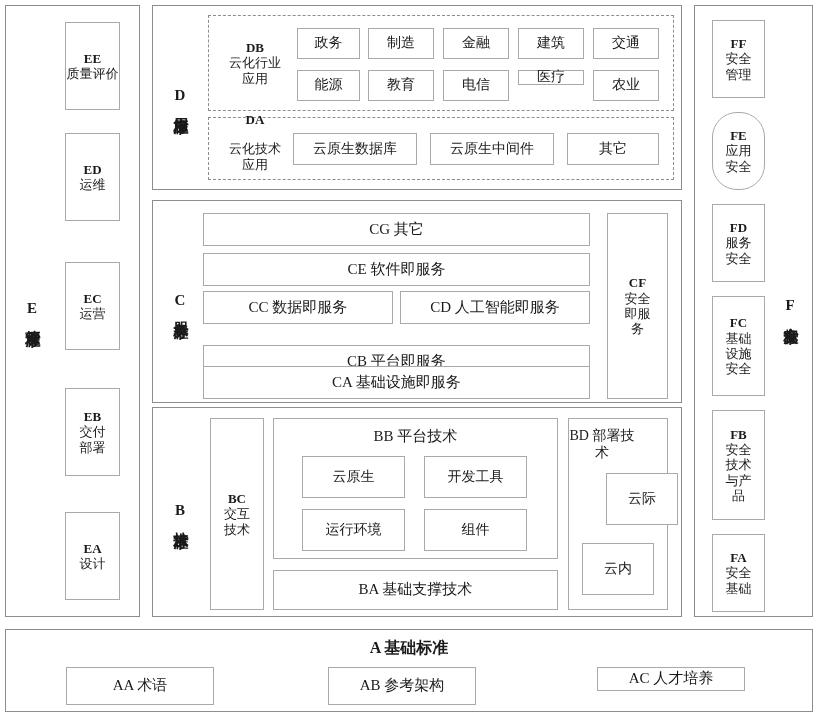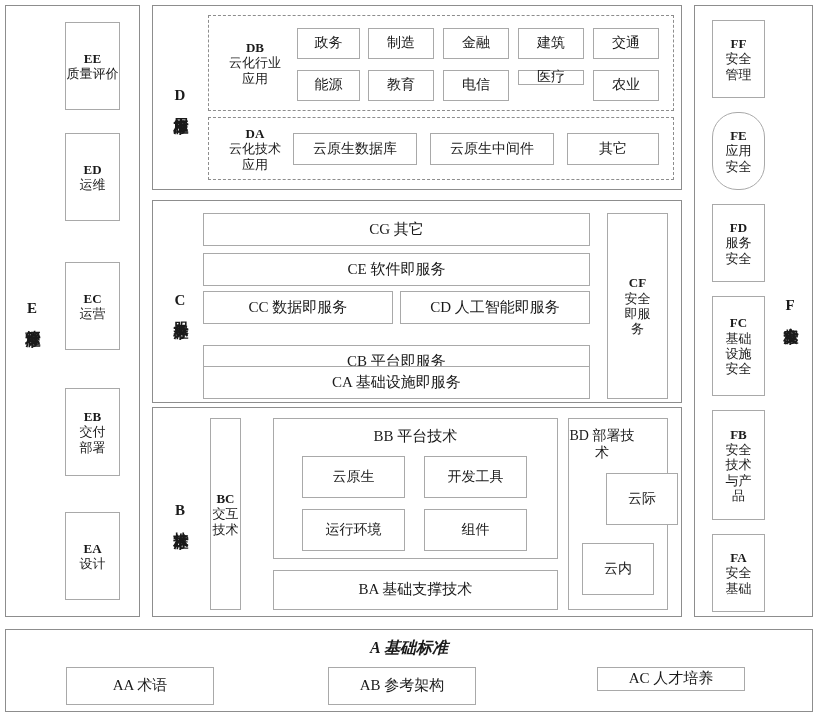--- a/index.html
+++ b/index.html
@@ -165,21 +165,21 @@
   <div class="bx f14" style="left:297px;top:70px;width:63px;height:31px;">能源</div>
   <div class="bx f14" style="left:368px;top:70px;width:66px;height:31px;">教育</div>
   <div class="bx f14" style="left:443px;top:70px;width:66px;height:31px;">电信</div>
   <div class="bx f14" style="left:518px;top:70px;width:66px;height:15px;">医疗</div>
   <div class="bx f14" style="left:593px;top:70px;width:66px;height:31px;">农业</div>
 
   <div class="bx dashed" style="left:208px;top:117px;width:466px;height:63px;"></div>
   <div class="bx plain col2 f13" style="left:214px;top:120px;width:82px;height:58px;">
     <div>
       <span class="b">DA</span>
-      <span style="display:block;width:4.1em;margin:0 auto;">云化技术应用</span>
+      <span style="display:block;width:4.1em;margin:14px auto;">云化技术应用</span>
     </div>
   </div>
   <div class="bx f14" style="left:293px;top:133px;width:124px;height:32px;">云原生数据库</div>
   <div class="bx f14" style="left:430px;top:133px;width:124px;height:32px;">云原生中间件</div>
   <div class="bx f14" style="left:567px;top:133px;width:92px;height:32px;">其它</div>
 
   <div class="bx outer plain" style="left:152px;top:200px;width:530px;height:203px;border:1px solid #8d8d8d;"></div>
 
   <div class="spine" style="left:165px;top:232px;width:30px;height:140px;">
     <span class="ltr">C</span>
@@ -202,21 +202,21 @@
     </div>
   </div>
 
   <div class="bx outer plain" style="left:152px;top:407px;width:530px;height:210px;border:1px solid #8d8d8d;"></div>
 
   <div class="spine" style="left:165px;top:442px;width:30px;height:140px;">
     <span class="ltr">B</span>
     <span class="vert" style="font-size:15px;">技术标准</span>
   </div>
 
-  <div class="bx col2 f13" style="left:210px;top:418px;width:31px;height:192px;">
+  <div class="bx col2 f13" style="left:210px;top:418px;width:54px;height:192px;">
     <div>
       <span class="b">BC</span>
       <span style="display:block;width:2.1em;margin:0 auto;">交互技术</span>
     </div>
   </div>
 
   <div class="bx plain" style="left:273px;top:418px;width:285px;height:141px;border:1px solid #a9a9a9;display:block;"></div>
   <div class="bx plain f15" style="left:273px;top:425px;width:285px;height:24px;">BB 平台技术</div>
   <div class="bx f14" style="left:302px;top:456px;width:103px;height:42px;">云原生</div>
   <div class="bx f14" style="left:302px;top:509px;width:103px;height:42px;">运行环境</div>
@@ -224,18 +224,18 @@
   <div class="bx f14" style="left:424px;top:509px;width:103px;height:42px;">组件</div>
 
   <div class="bx f15" style="left:273px;top:570px;width:285px;height:40px;">BA 基础支撑技术</div>
 
   <div class="bx plain" style="left:568px;top:418px;width:100px;height:192px;border:1px solid #a9a9a9;display:block;"></div>
   <div class="bx plain f14" style="left:564px;top:434px;width:76px;height:22px;">BD 部署技术</div>
   <div class="bx f14" style="left:606px;top:473px;width:72px;height:52px;">云际</div>
   <div class="bx f14" style="left:582px;top:543px;width:72px;height:52px;">云内</div>
 
   <div class="bx outer plain" style="left:5px;top:629px;width:808px;height:83px;border:1px solid #8d8d8d;"></div>
-  <div class="bx plain f16 b" style="left:5px;top:637px;width:808px;height:22px;font-style:italic;">A 基础标准</div>
+  <div class="bx plain f16 b" style="left:5px;top:637px;width:808px;height:22px;">A 基础标准</div>
   <div class="bx f15" style="left:66px;top:667px;width:148px;height:38px;">AA 术语</div>
   <div class="bx f15" style="left:328px;top:667px;width:148px;height:38px;">AB 参考架构</div>
   <div class="bx f15" style="left:597px;top:667px;width:148px;height:24px;">AC 人才培养</div>
 
 </div>
 
 </body></html>

